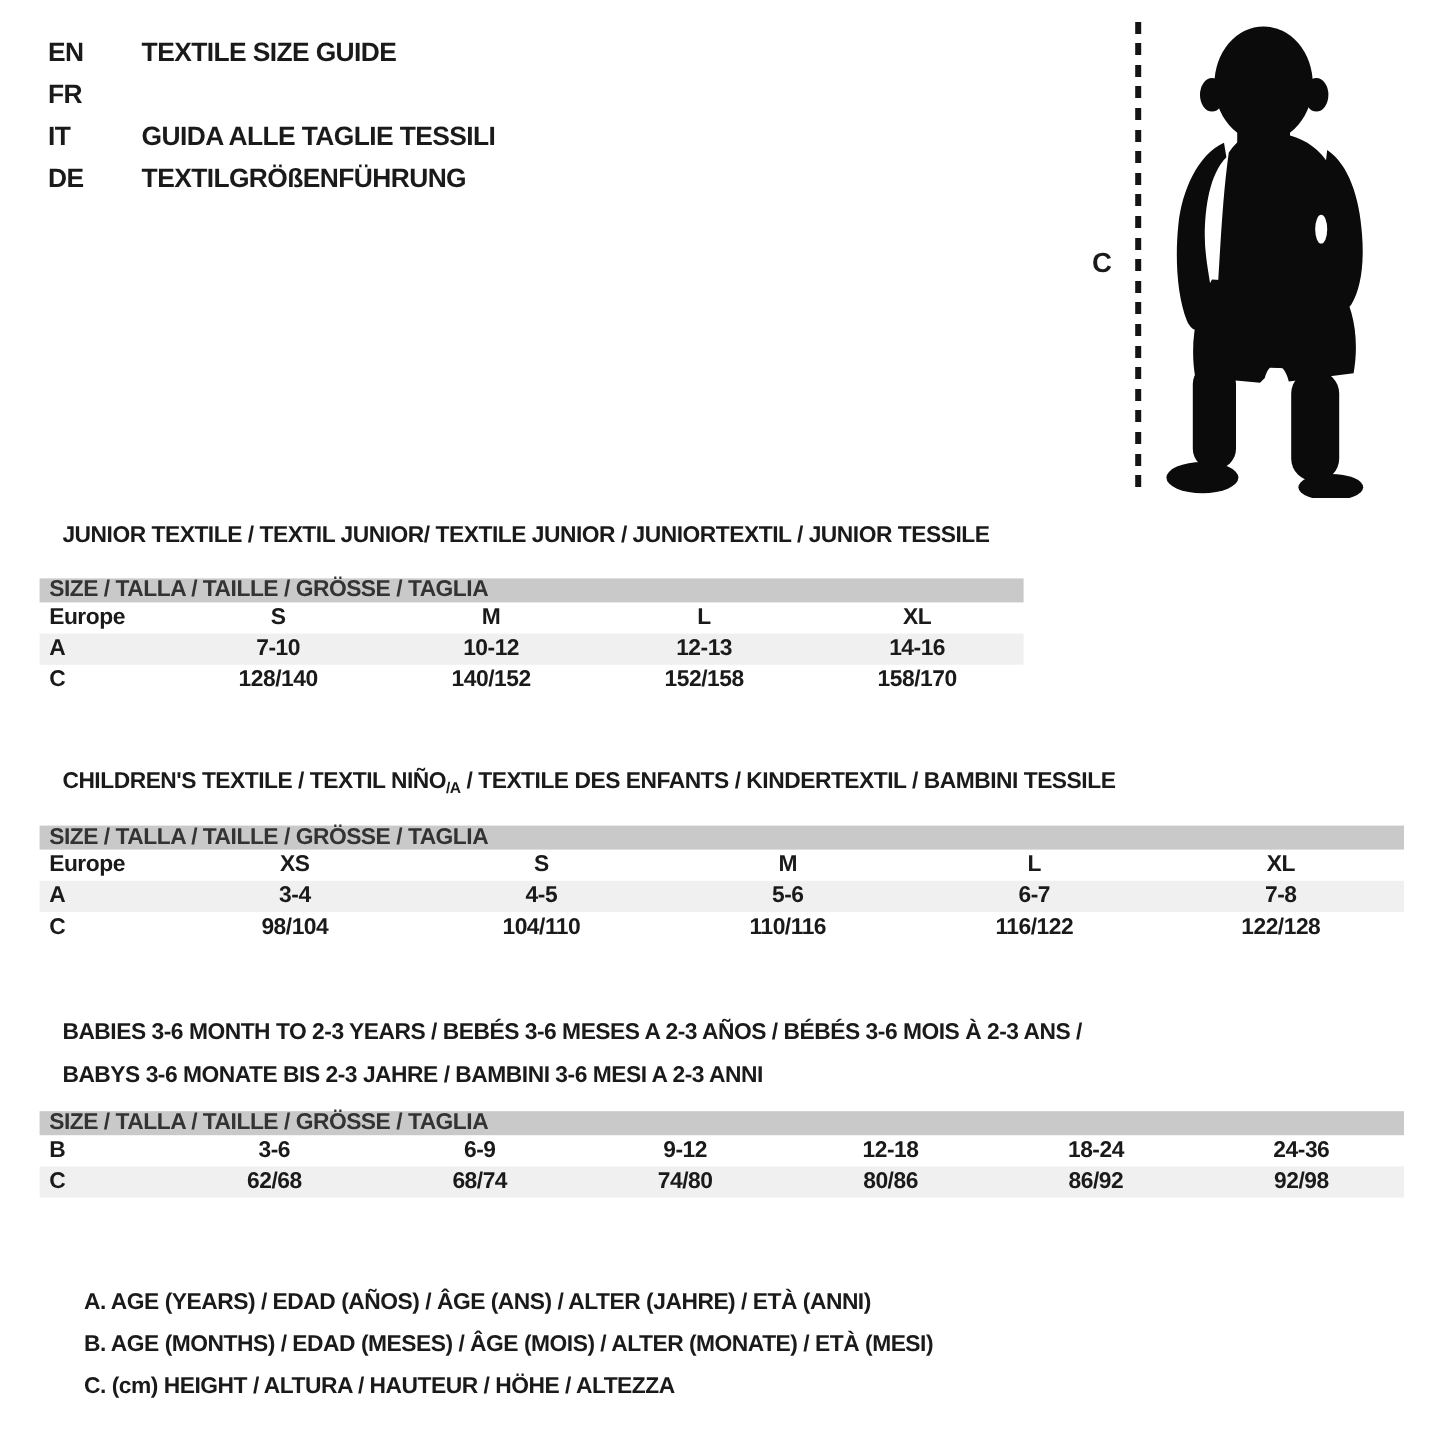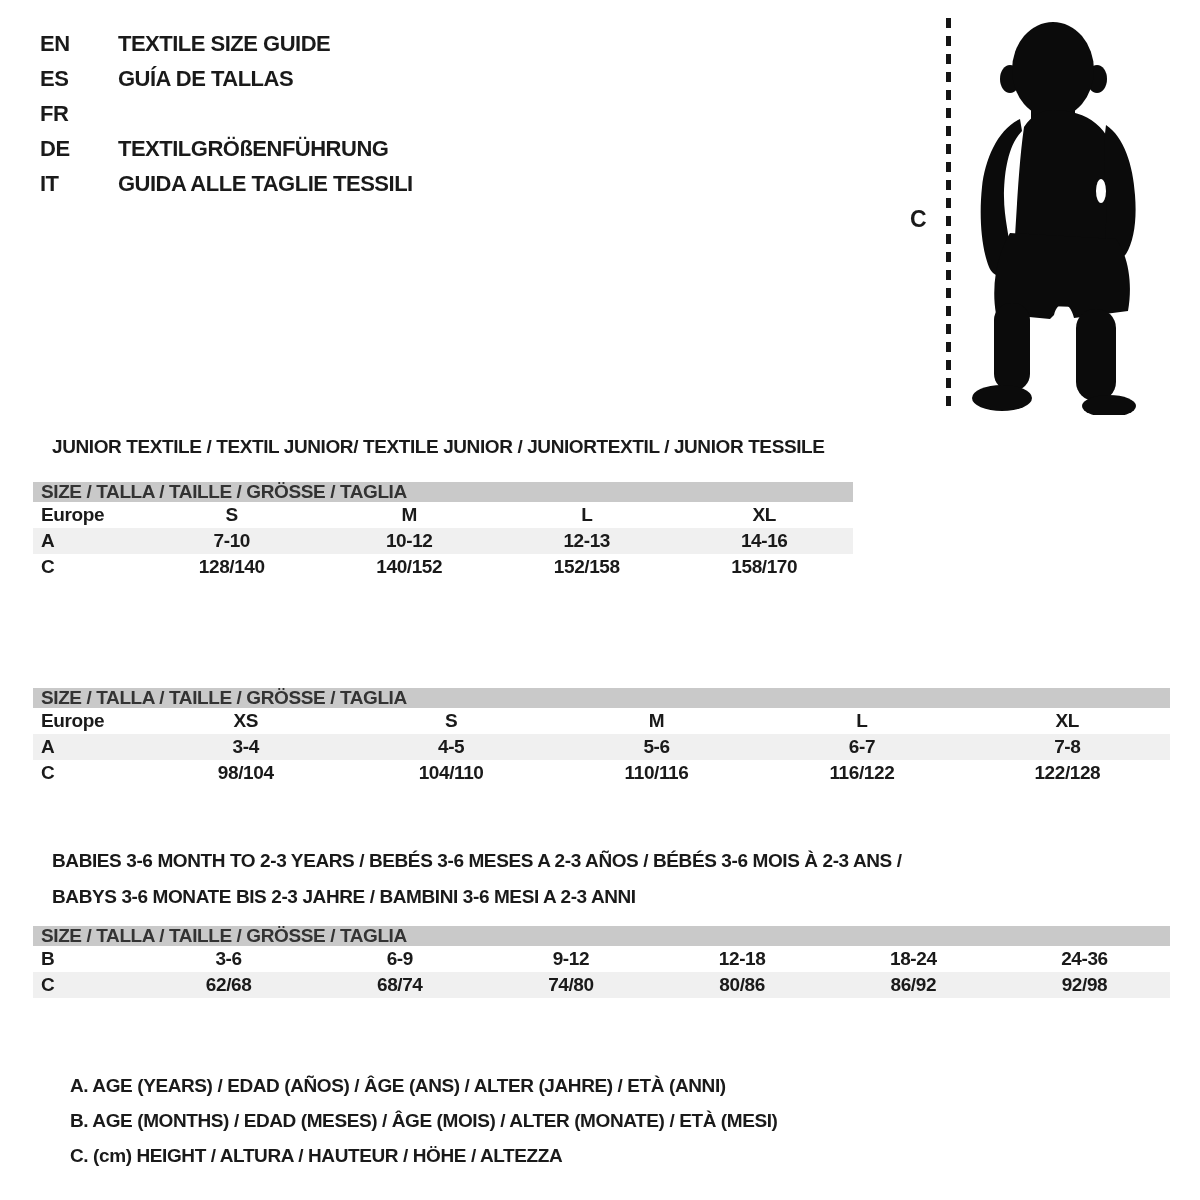--- a/index.html
+++ b/index.html
@@ -70,33 +70,29 @@
 <body>
 
 <div class="page">
 
   <div class="lang-block">
     <div class="lang-row">
       <span class="lang-code">EN</span>
       <span class="lang-title">TEXTILE SIZE GUIDE</span>
     </div>
     <div class="lang-row">
-      <span class="lang-code">ES</span>
-      <span class="lang-title">GUÍA DE TALLAS</span>
-    </div>
-    <div class="lang-row">
       <span class="lang-code">FR</span>
+    </div>
+    <div class="lang-row">
+      <span class="lang-code">IT</span>
+      <span class="lang-title">GUIDA ALLE TAGLIE TESSILI</span>
     </div>
     <div class="lang-row">
       <span class="lang-code">DE</span>
       <span class="lang-title">TEXTILGRÖßENFÜHRUNG</span>
-    </div>
-    <div class="lang-row">
-      <span class="lang-code">IT</span>
-      <span class="lang-title">GUIDA ALLE TAGLIE TESSILI</span>
     </div>
   </div>
 
   <div class="measure-line"></div>
   <div class="measure-label">C</div>
 
   <svg class="figure-svg" width="200" height="400" viewBox="0 0 200 400" xmlns="http://www.w3.org/2000/svg">
     <g fill="#0b0b0b">
 
       <ellipse cx="52" cy="64" rx="10" ry="14"></ellipse>
@@ -144,20 +140,23 @@
     </div>
     <div class="trow">
       <span class="tlabel">C</span>
       <span class="tcell">128/140</span>
       <span class="tcell">140/152</span>
       <span class="tcell">152/158</span>
       <span class="tcell">158/170</span>
     </div>
   </div>
 
+  <div class="section-heading" style="top:641px;">
+    <span>CHILDREN'S TEXTILE / TEXTIL NIÑO</span><span class="heading-sub">/A</span><span> / TEXTILE DES ENFANTS / KINDERTEXTIL / BAMBINI TESSILE</span>
+  </div>
 
   <div class="size-table" style="top:688px; width:1137px;">
     <div class="size-bar">SIZE / TALLA / TAILLE / GRÖSSE / TAGLIA</div>
     <div class="trow">
       <span class="tlabel">Europe</span>
       <span class="tcell">XS</span>
       <span class="tcell">S</span>
       <span class="tcell">M</span>
       <span class="tcell">L</span>
       <span class="tcell">XL</span>

